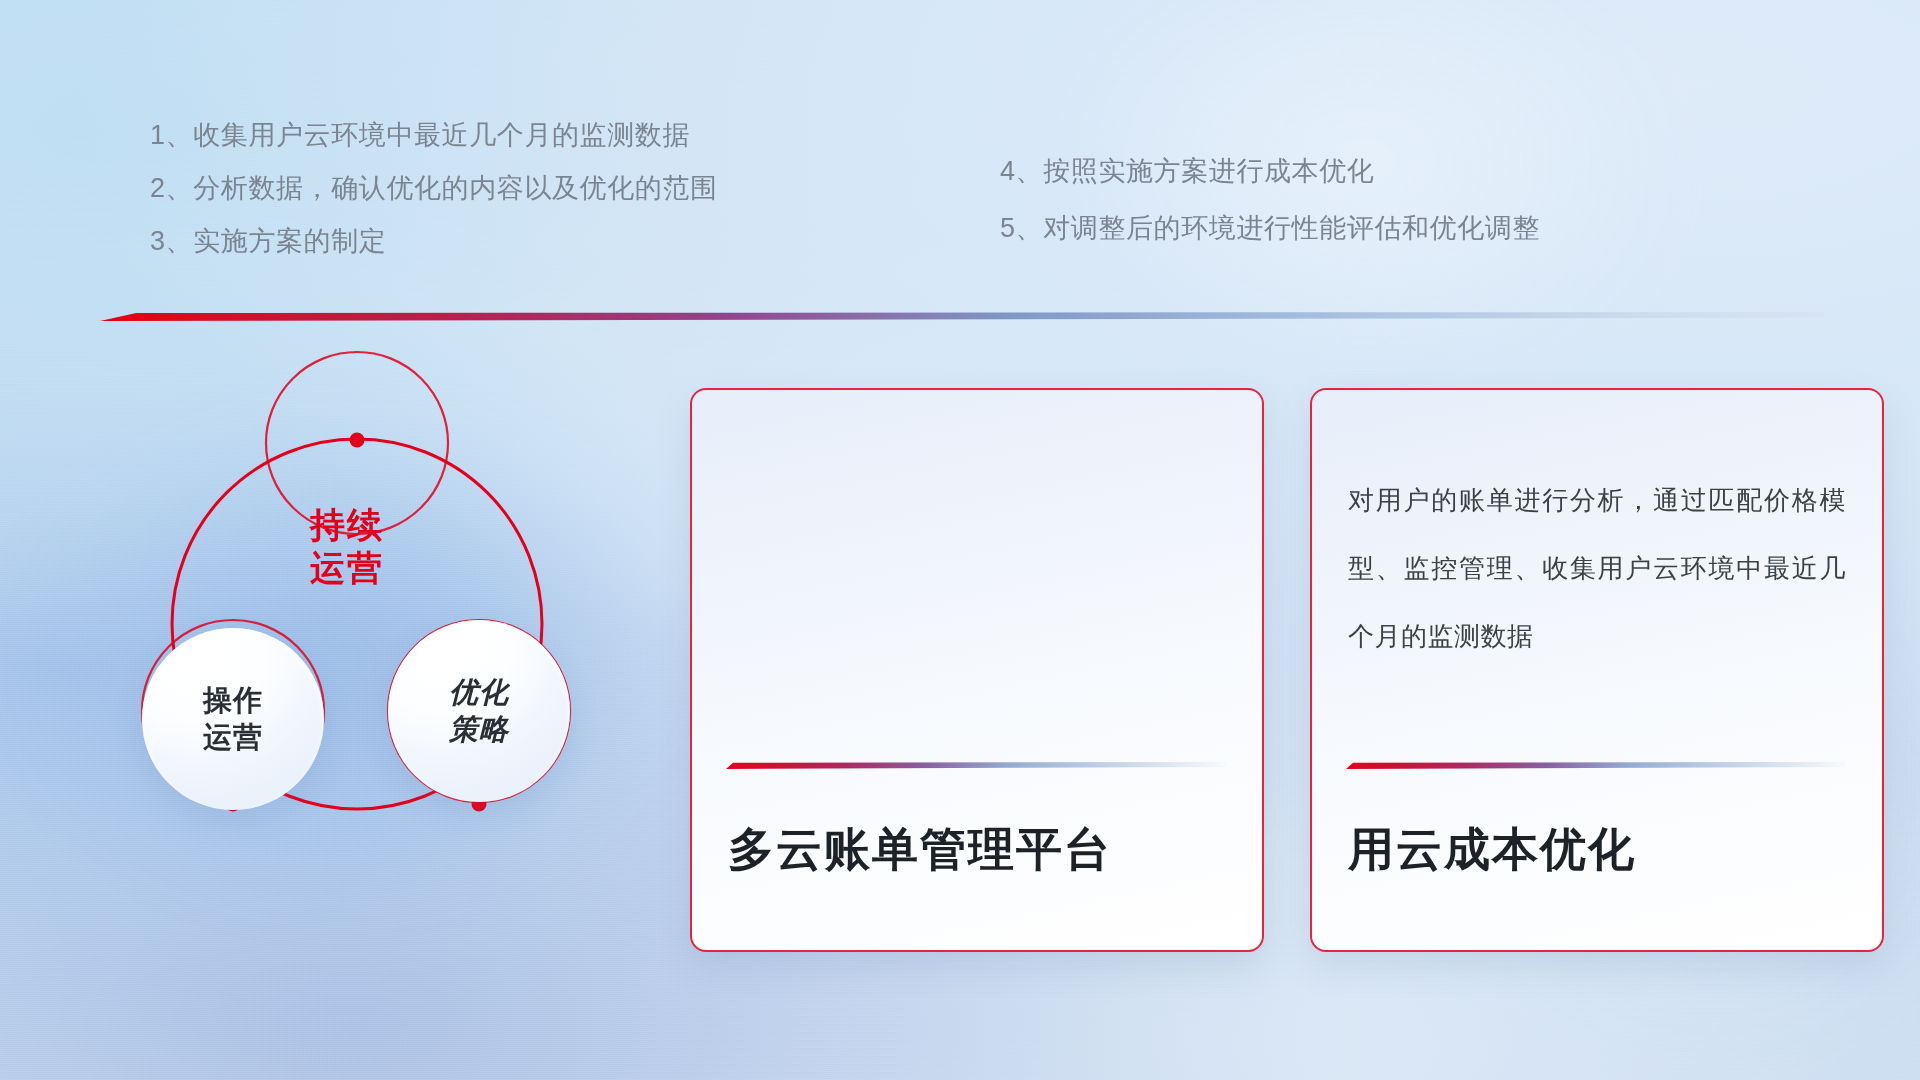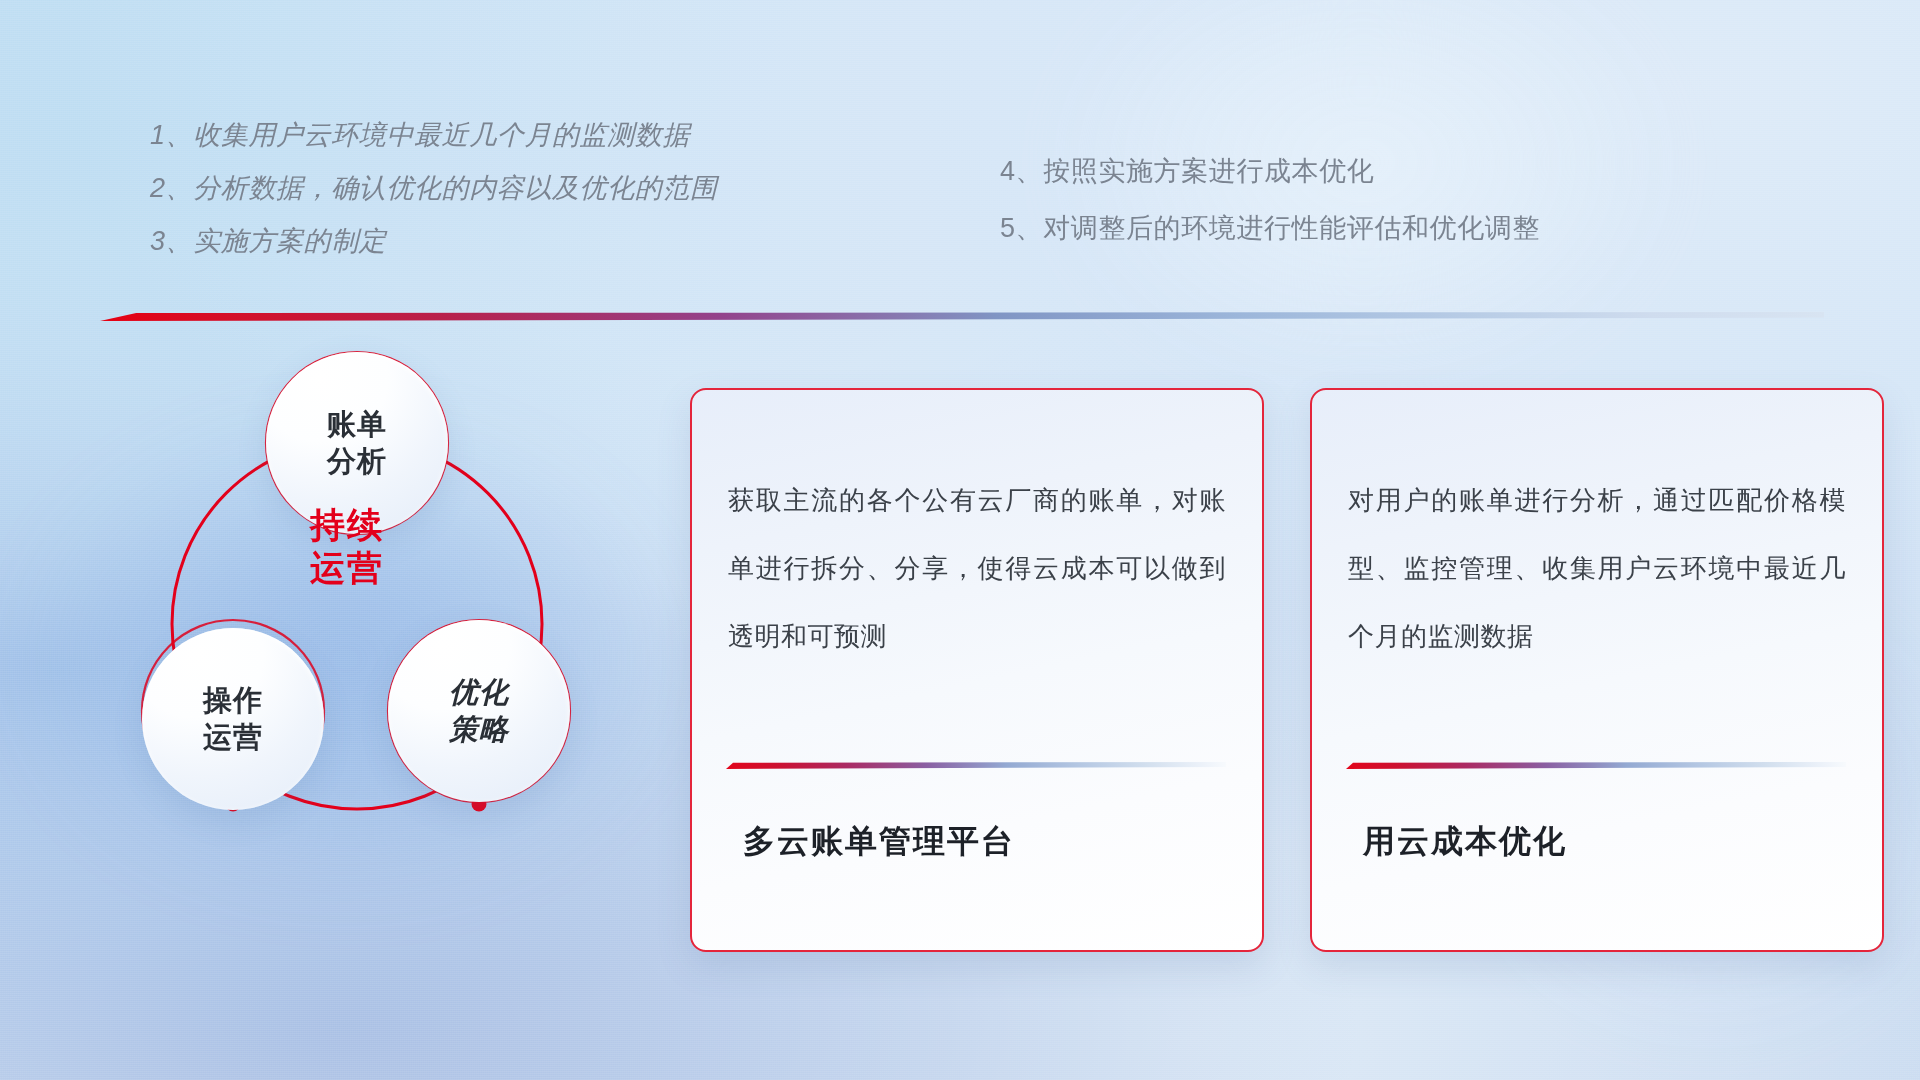--- a/index.html
+++ b/index.html
@@ -38,21 +38,21 @@
   }
   .bg-noise{
     position:absolute;inset:0;opacity:.16;mix-blend-mode:overlay;
     background-image:
       repeating-linear-gradient(0deg,rgba(255,255,255,.55) 0 1px,rgba(0,0,0,0) 1px 2px),
       repeating-linear-gradient(90deg,rgba(255,255,255,.35) 0 1px,rgba(0,0,0,0) 1px 2px);
   }
 
   
   .steps{position:absolute;left:0;top:0;width:1920px;}
-  .col-left{position:absolute;left:150px;top:122px;font-style:italic;}
+  .col-left{position:absolute;left:150px;top:122px;}
   .col-right{position:absolute;left:1000px;top:158px;}
   .step{
     font-size:27px;color:#7b8491;letter-spacing:.6px;
     line-height:1;margin-bottom:26px;white-space:nowrap;
     font-weight:400;
   }
   .col-right .step{margin-bottom:30px;}
 
   
   .divider{
@@ -110,22 +110,22 @@
   }
   .card-rule{
     position:absolute;left:34px;width:500px;top:372px;height:7px;
     background:linear-gradient(90deg,
       #e2061c 0%, #cd1030 10%, #ab2a63 24%, #8a5fa2 40%,
       #93a9d2 56%, #b3c6e2 70%, #d2dfee 84%, #eef3fa 96%, #f7fafd 100%);
     clip-path:polygon(0 100%, 1.4% 10%, 100% 0%, 100% 70%);
   }
   .card-title{
     position:absolute;left:36px;right:30px;top:432px;
-    font-size:32px;font-weight:700;color:#1d2128;
-    letter-spacing:2px;line-height:1.2;margin-left:15px;
+    font-size:46px;font-weight:700;color:#1d2128;
+    letter-spacing:2px;line-height:1.2;
   }
 </style>
 </head>
 <body>
 
 <div class="bg">
   <div class="bg-base"></div>
   <div class="bg-glow-1"></div>
   <div class="bg-glow-2"></div>
   <div class="bg-glow-3"></div>
@@ -156,26 +156,20 @@
 
     <circle cx="261" cy="91" r="91" fill="none" stroke="#e3001b" stroke-width="2.2" opacity="0.85"></circle>
     <circle cx="137" cy="359" r="91" fill="none" stroke="#e3001b" stroke-width="2.2" opacity="0.85"></circle>
     <circle cx="383" cy="359" r="91" fill="none" stroke="#e3001b" stroke-width="2.2" opacity="0.85"></circle>
 
     <circle cx="261" cy="88" r="7.5" fill="#e3001b"></circle>
     <circle cx="137" cy="452" r="7.5" fill="#e3001b"></circle>
     <circle cx="383" cy="452" r="7.5" fill="#e3001b"></circle>
   </svg>
 
-  <div class="bubble bubble-b1">
-    <div class="bubble-label">
-      <div>账单</div>
-      <div>分析</div>
-    </div>
-  </div>
 
   <div class="bubble bubble-b2">
     <div class="bubble-label">
       <div>操作</div>
       <div>运营</div>
     </div>
   </div>
 
   <div class="bubble bubble-b3">
     <div class="bubble-label">
@@ -184,21 +178,20 @@
     </div>
   </div>
 
   <div class="core-label">
     <div>持续</div>
     <div>运营</div>
   </div>
 </div>
 
 <div class="card card-1">
-  <div class="card-body">获取主流的各个公有云厂商的账单，对账单进行拆分、分享，使得云成本可以做到透明和可预测</div>
   <div class="card-rule"></div>
   <div class="card-title">多云账单管理平台</div>
 </div>
 
 <div class="card card-2">
   <div class="card-body">对用户的账单进行分析，通过匹配价格模型、监控管理、收集用户云环境中最近几个月的监测数据</div>
   <div class="card-rule"></div>
   <div class="card-title">用云成本优化</div>
 </div>
 

